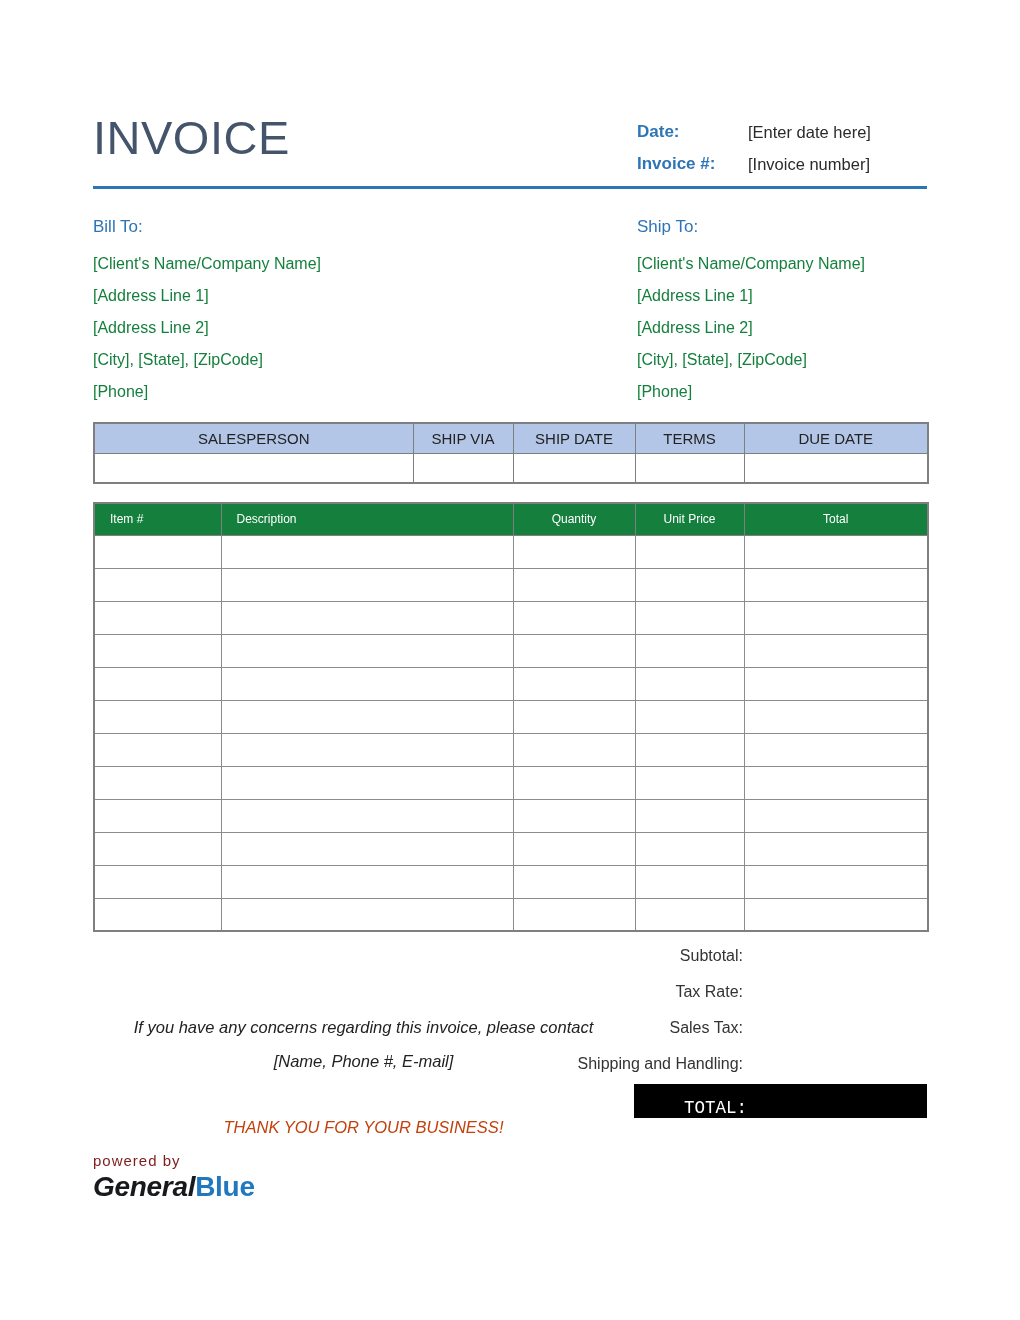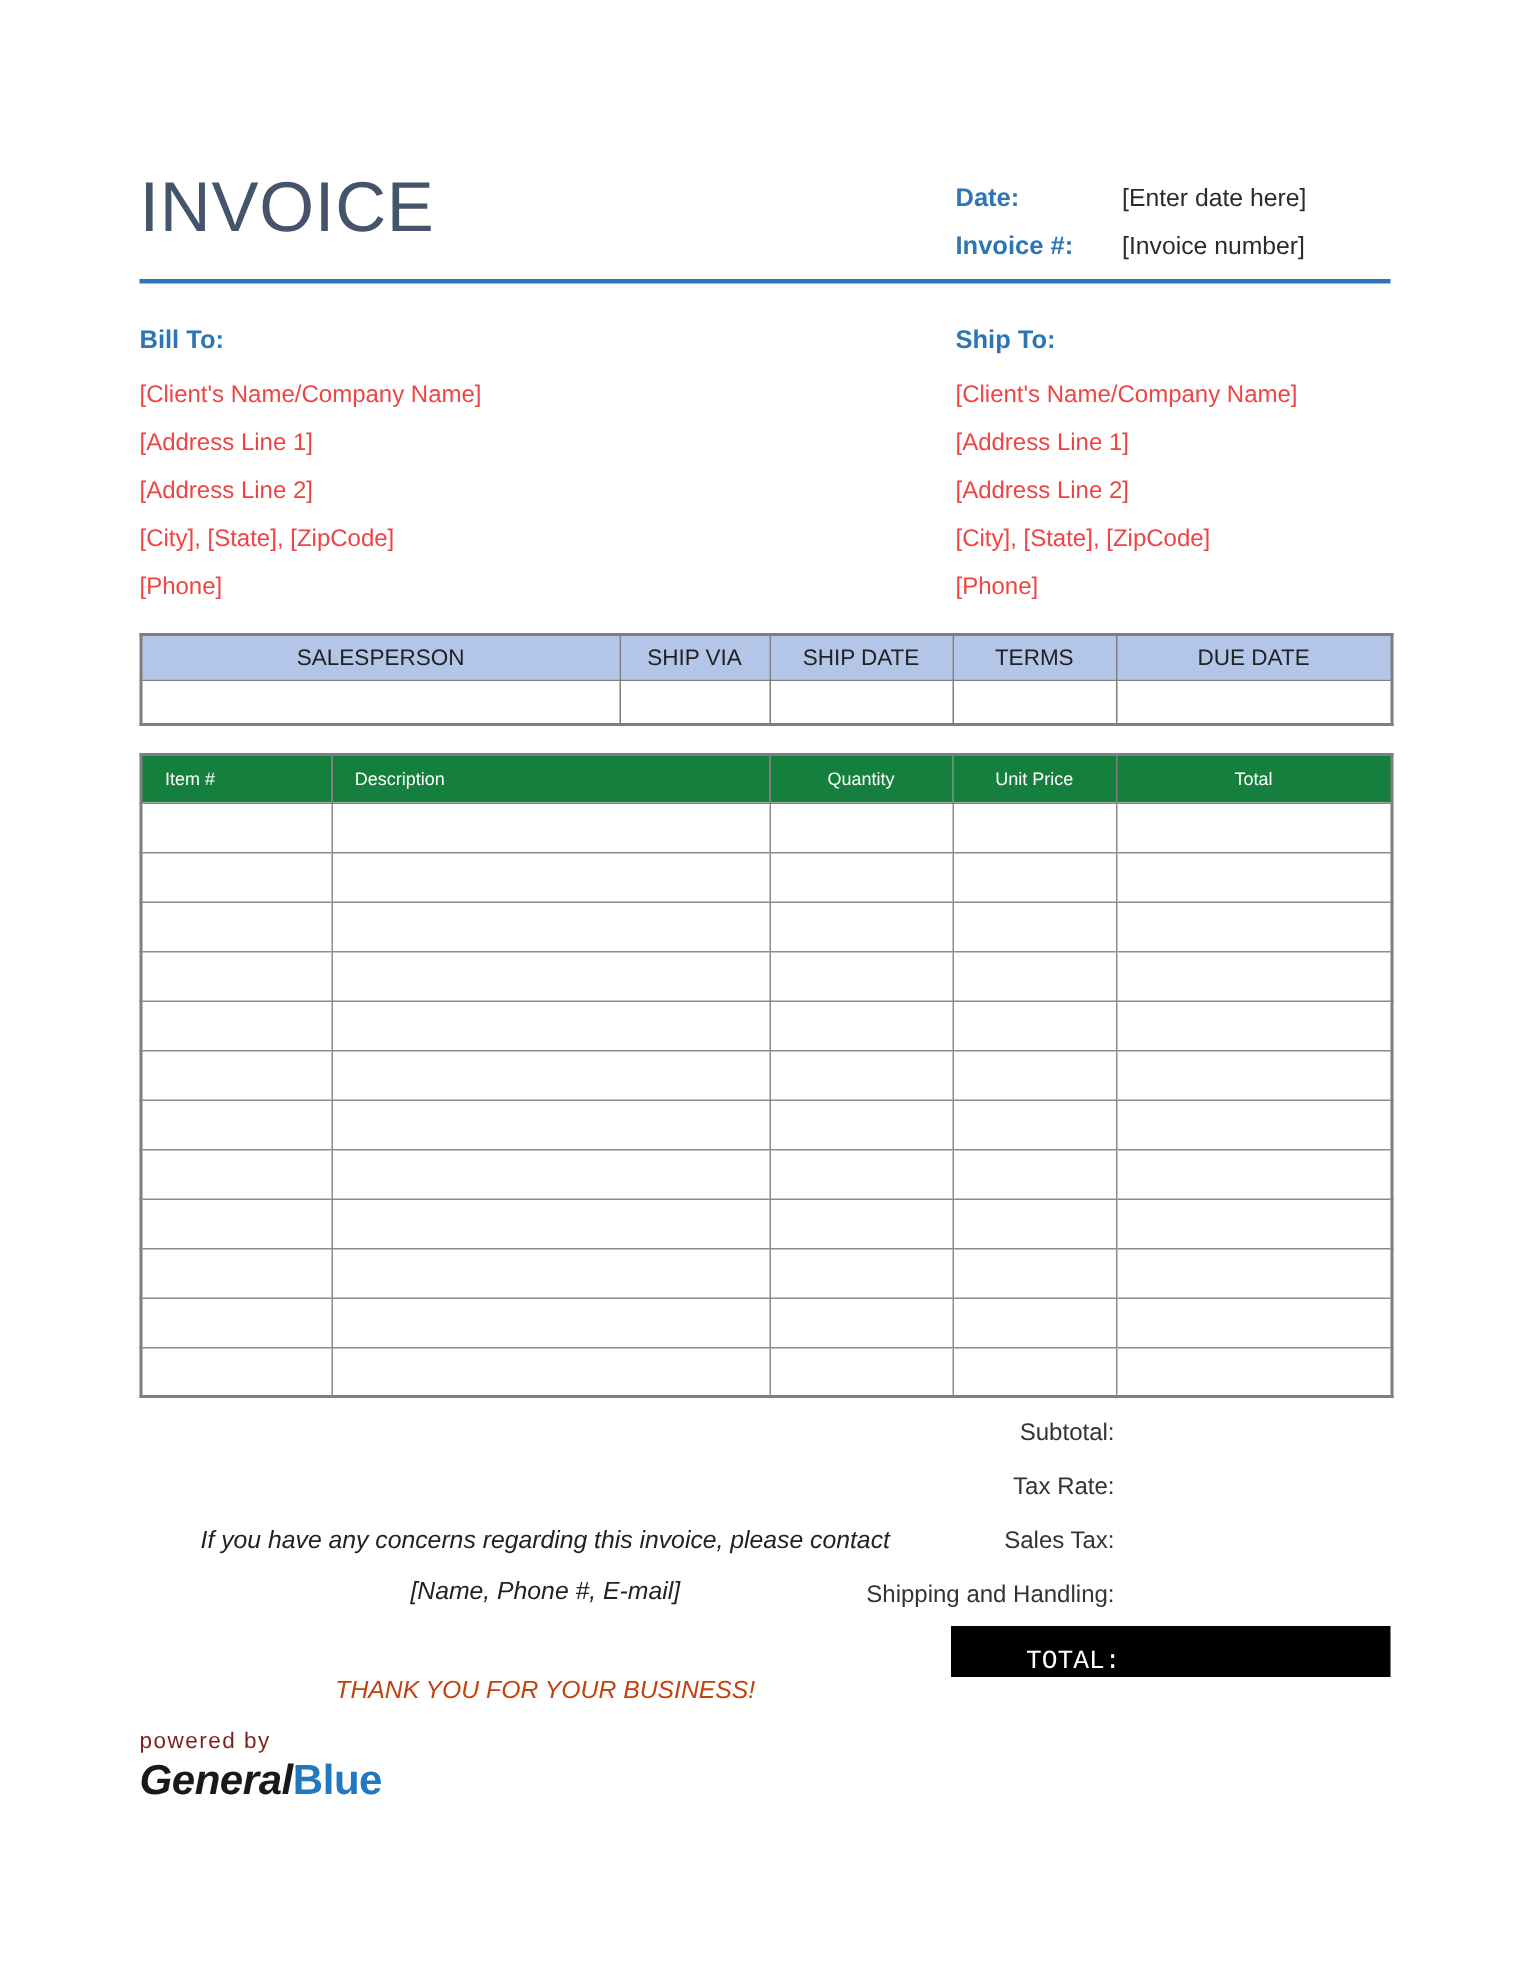--- a/index.html
+++ b/index.html
@@ -25,22 +25,22 @@
   }
   .meta { padding-top: 4px; width: 290px; }
   .meta-row { display: flex; line-height: 32px; }
   .meta-label { width: 111px; color: #2E75B6; font-weight: 700; font-size: 17px; }
   .meta-value { font-size: 16.5px; color: #2b2b2b; }
   .rule { height: 3px; background: #2E75B6; margin-top: 6px; }
 
   
   .addresses { display: flex; margin-top: 28px; }
   .addr-bill { width: 544px; }
-  .addr-label { color: #2E75B6; font-weight: 700; font-size: 17px; margin-bottom: 11px; }
-  .addr-line { font-size: 16px; line-height: 32px; color: #ef4444; }
+  .addr-label { color: #2E75B6; font-weight: 400; font-size: 17px; margin-bottom: 11px; }
+  .addr-line { font-size: 16px; line-height: 32px; color: #15803d; }
 
   
   table { border-collapse: collapse; width: 834px; table-layout: fixed; }
   .ship-table { margin-top: 14px; border: 2px solid #7f7f7f; }
   .ship-table th {
     background: #B4C6E7; border: 1px solid #7f7f7f;
     height: 30px; font-size: 15px; font-weight: 400;
     color: #222222; text-align: center;
   }
   .ship-table td { border: 1px solid #7f7f7f; height: 30px; background: #ffffff; }

